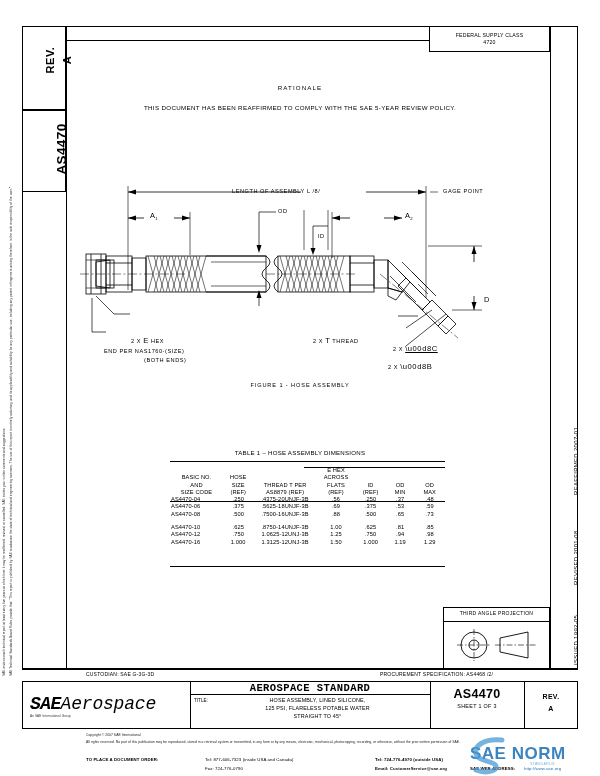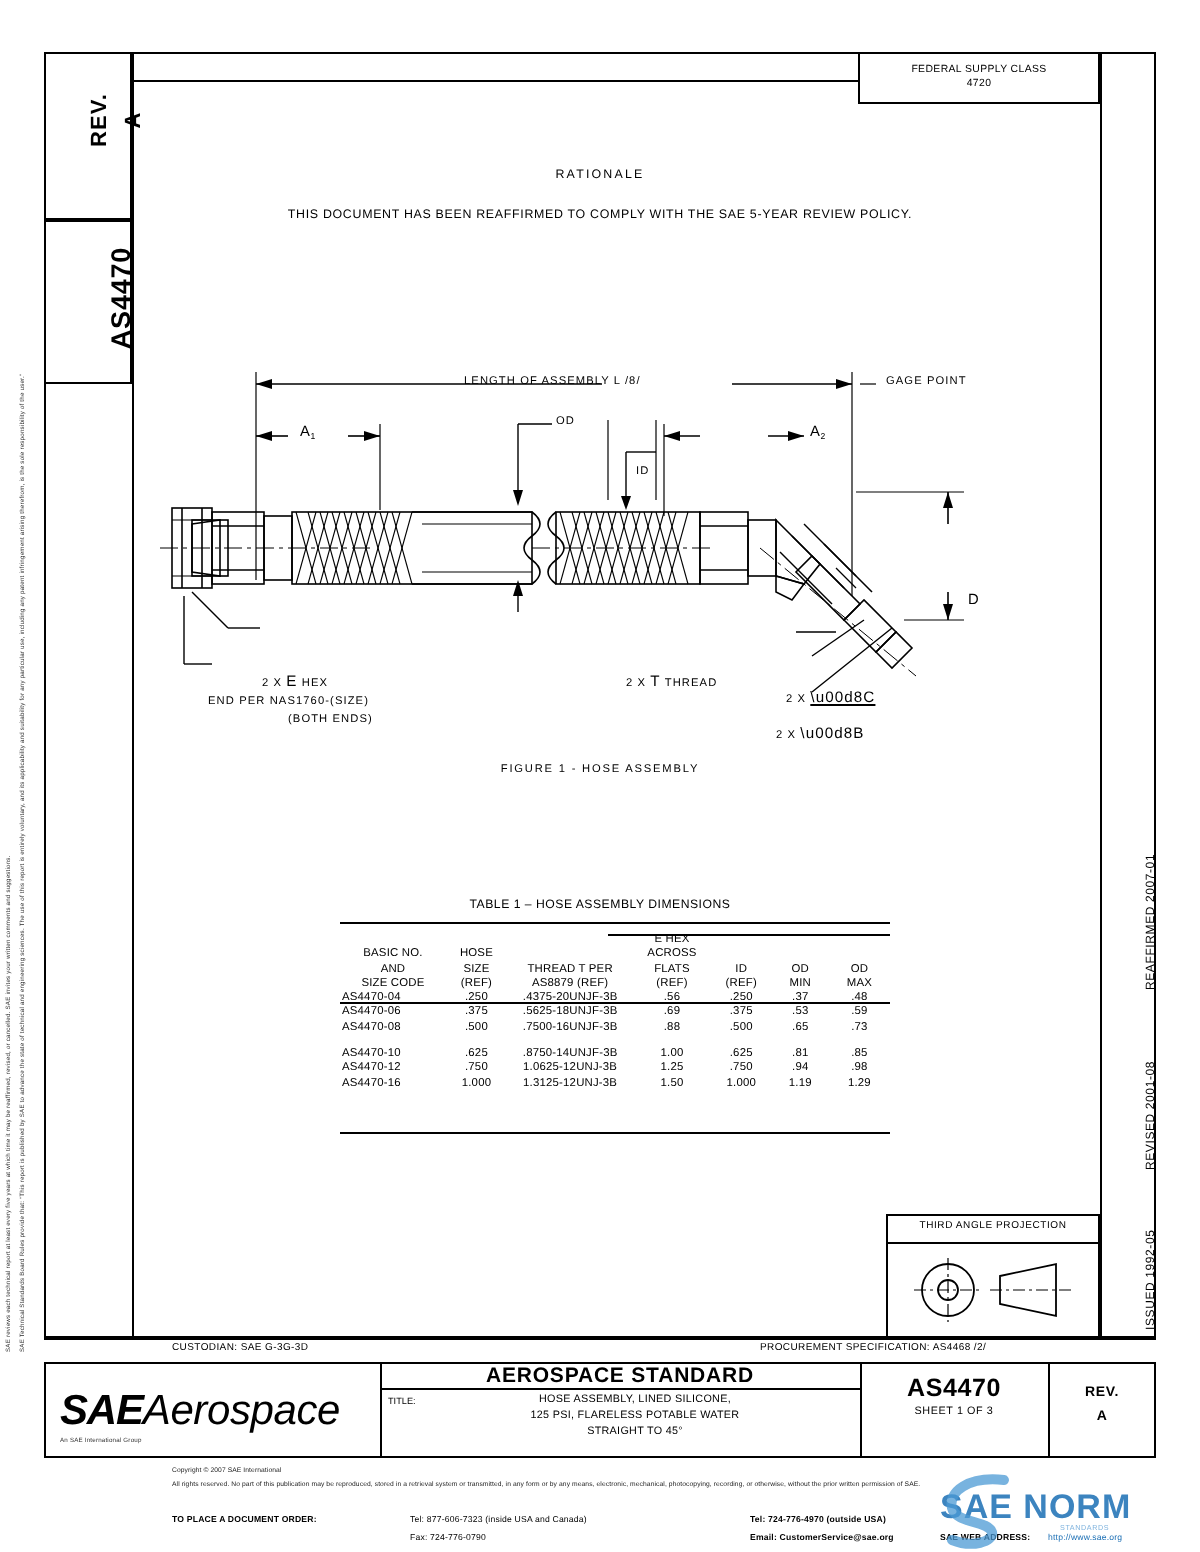--- a/index.html
+++ b/index.html
@@ -45,26 +45,26 @@
              letter-spacing:.1px;}
   table.dims th,table.dims td{padding:0;margin:0;font-weight:normal;
              text-align:center;line-height:7.3px;white-space:nowrap;}
   table.dims th{font-weight:normal;}
   table.dims .hd{font-weight:normal;}
   table.dims td.code{text-align:left;padding-left:1px;}
   .gaprow td{height:6px;line-height:6px;}
 
   
   .tb-txt{font-size:5.4px;letter-spacing:.15px;line-height:7.6px;}
-  .as-std{font-size:10.5px;font-weight:bold;letter-spacing:.4px;}
+  .as-std{font-size:10.5px;font-weight:bold;letter-spacing:.4px;font-family:Liberation Mono, monospace;}
   .docnum{font-size:12.5px;font-weight:bold;letter-spacing:.3px;}
   .sheetno{font-size:5.4px;letter-spacing:.3px;}
   .revbig{font-size:7px;font-weight:bold;letter-spacing:.3px;line-height:9px;}
 
-  .sae-logo{font-size:21px;font-weight:bold;font-style:italic;letter-spacing:-.6px;}
+  .sae-logo{font-size:18px;font-weight:bold;font-style:italic;letter-spacing:-.6px;font-family:Liberation Mono, monospace;}
   .sae-logo .aer{font-weight:normal;font-style:italic;letter-spacing:-.2px;}
   .sae-tag{font-size:3.1px;letter-spacing:.1px;color:#333;}
 
   .footer-sm{position:absolute;font-size:3.35px;line-height:4.6px;letter-spacing:.05px;color:#1a1a1a;}
   .footer-b{position:absolute;font-size:4.3px;font-weight:bold;letter-spacing:.1px;}
   .footer-n{position:absolute;font-size:4.3px;letter-spacing:.1px;}
 
   
   .wm{position:absolute;pointer-events:none;}
   .wm-txt{font-size:17px;font-weight:bold;letter-spacing:.5px;color:#1b6fb5;opacity:.85;}

